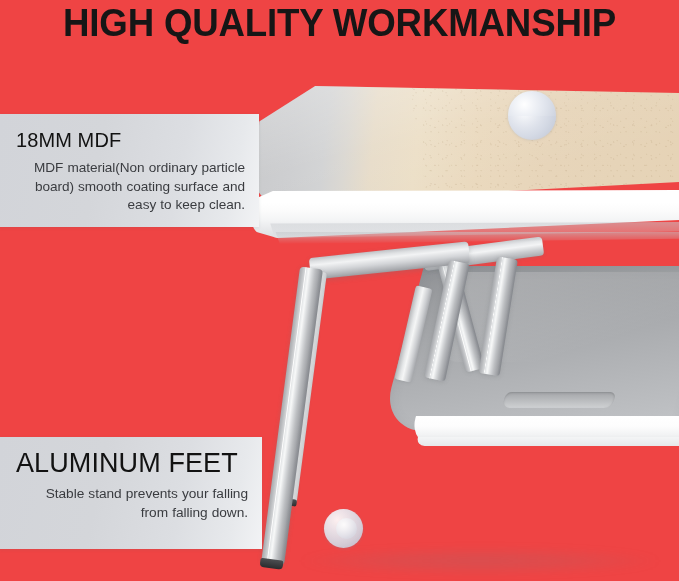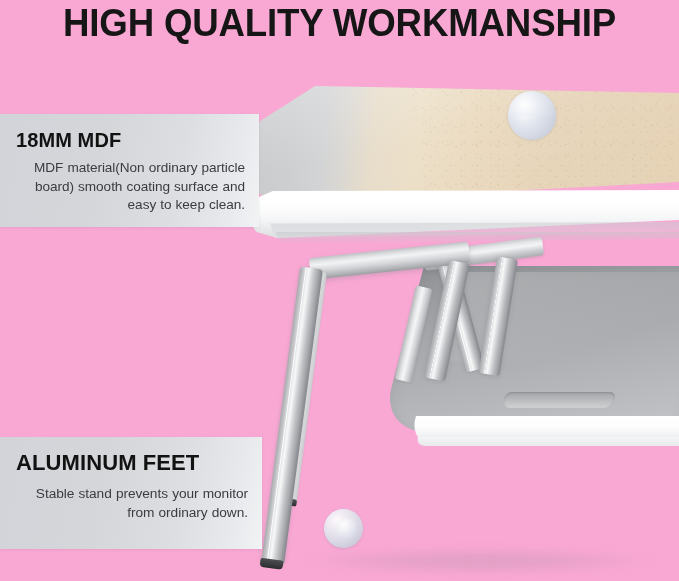--- a/index.html
+++ b/index.html
@@ -5,21 +5,21 @@
 <style>
   html,body{margin:0;padding:0;}
   body{
     width:679px;height:581px;
     background:#ffffff;
     font-family:"Liberation Sans","DejaVu Sans",sans-serif;
     overflow:hidden;
     position:relative;
     -webkit-font-smoothing:antialiased;
   }
-  .stage{position:absolute;left:0;top:0;width:679px;height:581px;overflow:hidden;background:#f9a8d4;}
+  .stage{position:absolute;left:0;top:0;width:679px;height:581px;overflow:hidden;background:#ef4444;}
 
   
   .headline{
     position:absolute;
     left:0;top:0;width:679px;
     text-align:center;
     font-size:38px;
     line-height:44px;
     font-weight:700;
     letter-spacing:-0.2px;
@@ -39,28 +39,28 @@
     background:
       linear-gradient(101deg,#d2d4d9 0%,#d4d6da 38%,#dcdee2 68%,#e7e9ec 88%,#f2f3f5 100%);
     box-shadow:0 1px 3px rgba(90,95,105,0.12);
   }
   .callout.box1{top:114px;width:259px;height:113px;}
   .callout.box2{top:437px;width:262px;height:112px;}
 
   .callout .c-title{
     font-size:20.5px;
     line-height:24px;
-    font-weight:700;
+    font-weight:400;
     color:#121212;
     letter-spacing:0.1px;
     margin:0 0 7px 0;
     white-space:nowrap;
   }
   .callout.box1 .c-title{font-size:20px;}
-  .callout.box2 .c-title{font-size:22px;margin-bottom:9px;}
+  .callout.box2 .c-title{font-size:27px;margin-bottom:9px;}
 
   .callout .c-body{
     font-size:13.6px;
     line-height:18.6px;
     color:#3a3c40;
     letter-spacing:-0.05px;
     margin:0;
     word-spacing:0.4px;
     text-align:right;
   }
@@ -328,16 +328,16 @@
 
   </div>
 
   <div class="callout box1">
     <div class="c-title">18MM MDF</div>
     <div class="c-body">MDF material(Non ordinary particle board) smooth coating surface and easy to keep clean.</div>
   </div>
 
   <div class="callout box2">
     <div class="c-title">ALUMINUM FEET</div>
-    <div class="c-body">Stable stand prevents your monitor from ordinary down.</div>
+    <div class="c-body">Stable stand prevents your falling from falling down.</div>
   </div>
 
 </div>
 
 </body></html>

